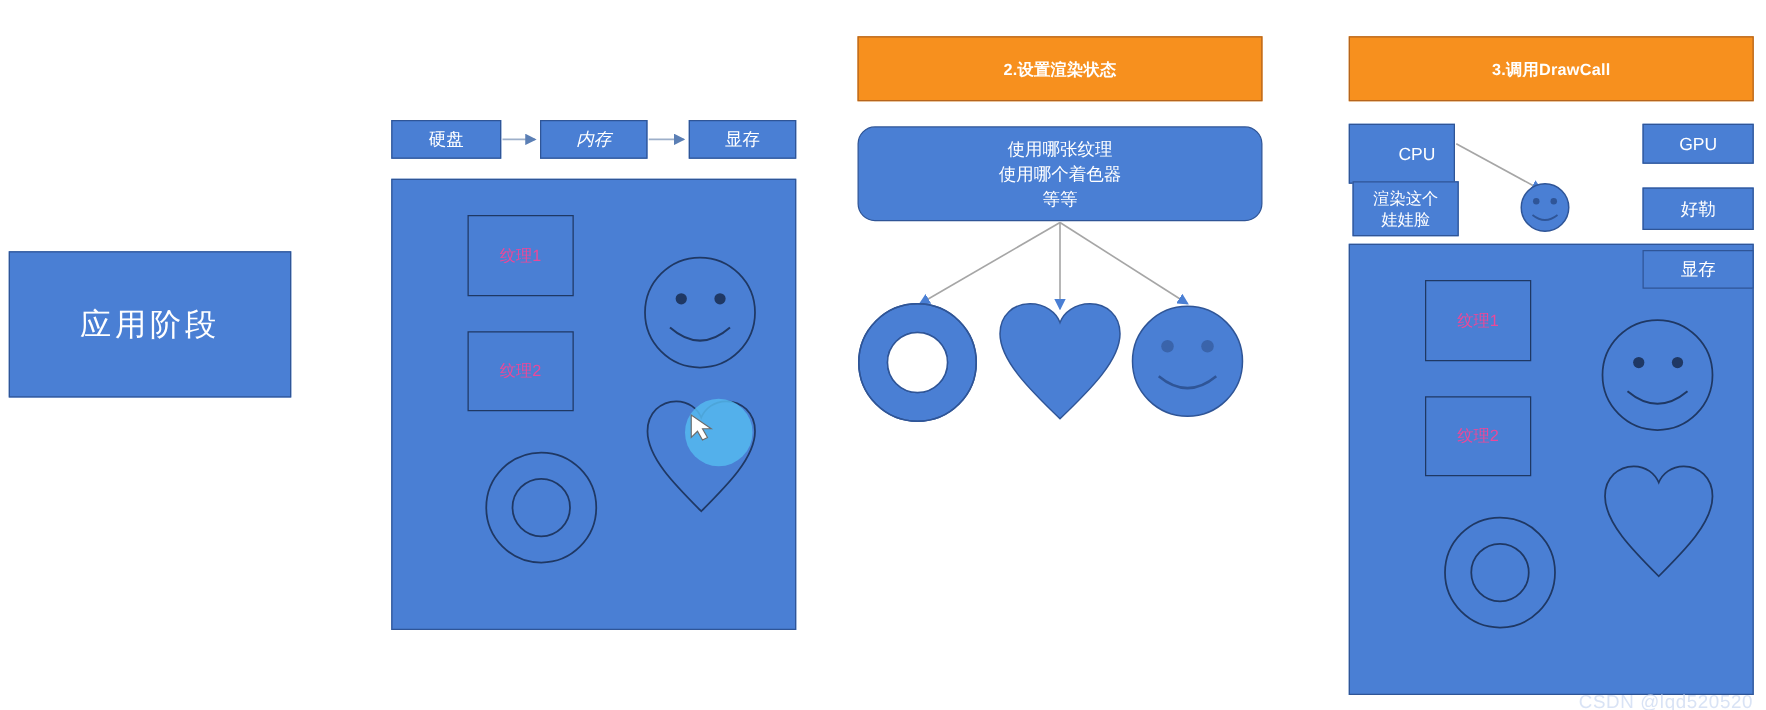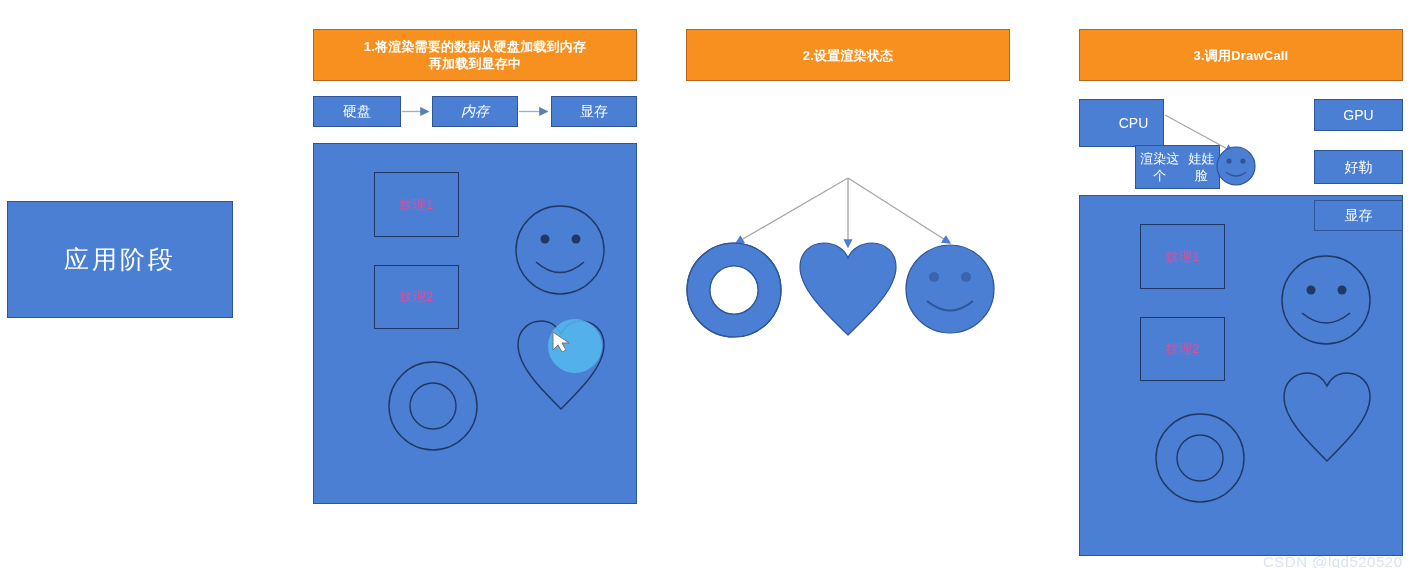--- a/index.html
+++ b/index.html
@@ -115,24 +115,20 @@
 </style>
 </head>
 <body>
 
 <div class="stage">
 
   <div class="abs stage-box" style="left:7px; top:201px; width:226px; height:117px;">
     <span>应用阶段</span>
   </div>
 
-  <div class="abs step-header" style="left:313px; top:29px; width:324px; height:52px; flex-direction:column;">
-    <span>1.将渲染需要的数据从硬盘加载到内存</span>
-    <span>再加载到显存中</span>
-  </div>
 
   <div class="abs blue-box" style="left:313px; top:96px; width:88px; height:31px;">
     <span>硬盘</span>
   </div>
   <div class="abs blue-box" style="left:432px; top:96px; width:86px; height:31px;font-style:italic;">
     <span>内存</span>
   </div>
   <div class="abs blue-box" style="left:551px; top:96px; width:86px; height:31px;">
     <span>显存</span>
   </div>
@@ -186,20 +182,25 @@
 
   <div class="abs click-halo" style="left:548px; top:319px; width:54px; height:54px;"></div>
   <svg class="ovl" width="1413" height="568">
     <polygon points="553,332 553,350 558,345 562,352 566,350 562,343 569,343" fill="#ffffff" stroke="#6b6b6b" stroke-width="0.9"></polygon>
   </svg>
 
   <div class="abs step-header" style="left:686px; top:29px; width:324px; height:52px;">
     <span>2.设置渲染状态</span>
   </div>
 
+  <div class="abs rounded-box" style="left:686px; top:101px; width:324px; height:76px;">
+    <span>使用哪张纹理</span>
+    <span>使用哪个着色器</span>
+    <span>等等</span>
+  </div>
 
   <svg class="ovl" width="1413" height="568">
 
     <g stroke="#A6A6A6" stroke-width="1.3" fill="none">
       <line x1="848" y1="178" x2="736" y2="243" marker-end="url(#arwg)"></line>
       <line x1="848" y1="178" x2="848" y2="247" marker-end="url(#arwg)"></line>
       <line x1="848" y1="178" x2="950" y2="243" marker-end="url(#arwg)"></line>
     </g>
 
     <g>
@@ -231,21 +232,21 @@
     <span>3.调用DrawCall</span>
   </div>
 
   <div class="abs blue-box" style="left:1079px; top:99px; width:85px; height:48px;padding-left:24px;">
     <span>CPU</span>
   </div>
   <div class="abs blue-box" style="left:1314px; top:99px; width:89px; height:32px;">
     <span>GPU</span>
   </div>
 
-  <div class="abs blue-box small" style="left:1135px; top:145px; width:85px; height:44px; flex-direction:row;">
+  <div class="abs blue-box small" style="left:1082px; top:145px; width:85px; height:44px; flex-direction:column;">
     <span>渲染这个</span>
     <span>娃娃脸</span>
   </div>
   <div class="abs blue-box" style="left:1314px; top:150px; width:89px; height:34px;">
     <span>好勒</span>
   </div>
 
   <svg class="ovl" width="1413" height="568">
     <line x1="1165" y1="115" x2="1233" y2="152" stroke="#A6A6A6" stroke-width="1.3" marker-end="url(#arwg)"></line>
     <g>

